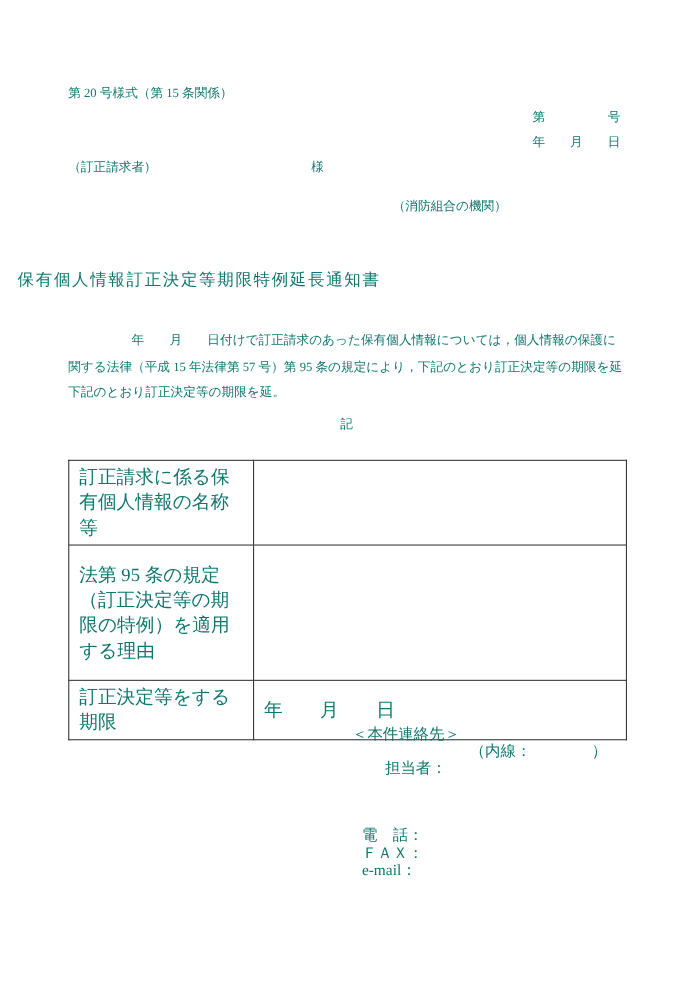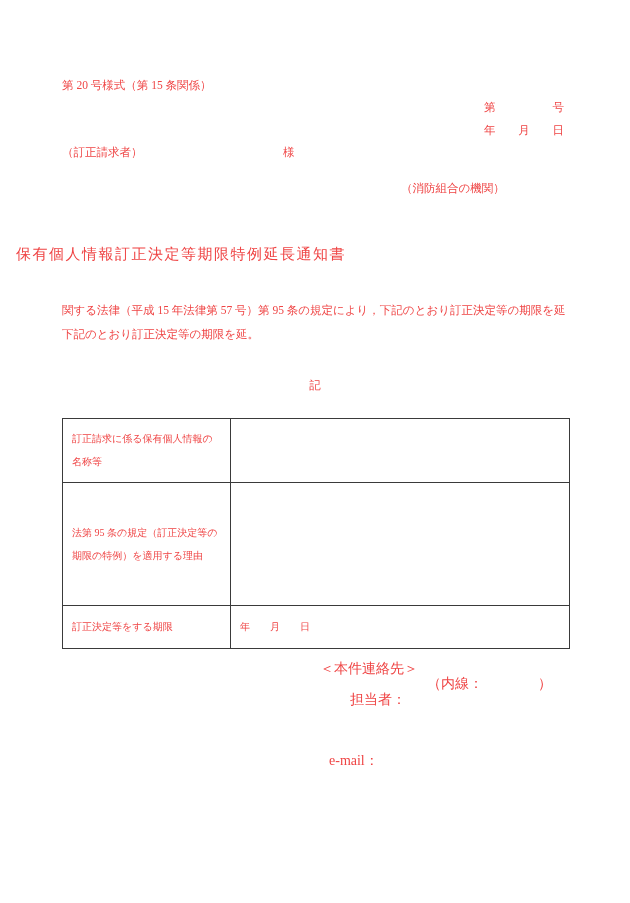--- a/index.html
+++ b/index.html
@@ -4,54 +4,54 @@
 <style>
   * { margin: 0; padding: 0; box-sizing: border-box; }
   html, body { background: #e8e8e8; }
   .page {
     position: relative;
     width: 630px;
     height: 903px;
     margin: 0 auto;
     background: #ffffff;
     font-family: "Liberation Serif", "DejaVu Serif", serif;
-    color: #ef4444;
+    color: #0f766e;
     overflow: hidden;
   }
   .txt { font-size: 11.5px; line-height: 1.3; }
   .form-number { position: absolute; left: 62px; top: 78px; }
   .doc-number {
     position: absolute; left: 484px; top: 100px; width: 80px;
     display: flex; justify-content: space-between;
   }
   .date-line {
     position: absolute; left: 484px; top: 123px; width: 80px;
     display: flex; justify-content: space-between;
   }
   .addressee { position: absolute; left: 62px; top: 145px; width: 320px; }
   .addressee .honorific { position: absolute; left: 221px; top: 0; }
-  .issuer { position: absolute; left: 357px; top: 181px; margin-left: 44px; }
+  .issuer { position: absolute; left: 357px; top: 181px; }
   .doc-title {
     position: absolute; left: 16px; top: 245px; width: 100%;
     text-align: left; font-size: 15px; letter-spacing: 1.5px;
   }
   .body-text { position: absolute; left: 62px; top: 299px; width: 512px; }
   .body-text .line { white-space: pre; line-height: 23.5px; font-size: 11.5px; }
   .record-marker {
     position: absolute; left: 0; top: 378px; width: 100%;
     text-align: center; font-size: 11.5px;
   }
   table.form-table {
     position: absolute; left: 62px; top: 418px;
     width: 508px; border-collapse: collapse; table-layout: fixed;
   }
   table.form-table td {
     border: 1px solid #3a3a3a;
     vertical-align: middle;
-    font-size: 10px;
+    font-size: 17px;
     line-height: 23px;
     padding: 3px 8px 4px 9px;
   }
   td.label-cell { width: 168px; }
   tr.row-1 td { height: 64px; }
   tr.row-2 td { height: 123px; margin-top: 12px; }
   tr.row-3 td { height: 43px; }
   td.value-cell-deadline { padding-left: 55px; white-space: pre; }
   .contact {
     position: absolute; left: 320px; top: 661px;
@@ -83,20 +83,21 @@
   <div class="txt addressee">
     <span>（訂正請求者）</span>
     <span class="honorific">様</span>
   </div>
 
   <div class="txt issuer">（消防組合の機関）</div>
 
   <div class="doc-title">保有個人情報訂正決定等期限特例延長通知書</div>
 
   <div class="body-text">
+    <div class="line">　　　　　年　　月　　日付けで訂正請求のあった保有個人情報については，個人情報の保護に</div>
     <div class="line">関する法律（平成 15 年法律第 57 号）第 95 条の規定により，下記のとおり訂正決定等の期限を延</div>
     <div class="line">下記のとおり訂正決定等の期限を延。</div>
   </div>
 
   <div class="record-marker">記</div>
 
   <table class="form-table">
     <tbody>
         <tr class="row-1">
       <td class="label-cell">訂正請求に係る保有個人情報の名称等</td>
@@ -113,16 +114,18 @@
   </tbody>
     </table>
 
   <div class="contact">
     <div class="c-line c-header">＜本件連絡先＞</div>
     <div class="c-line">
       <span>担当者：</span>
       <span class="ext-open">（内線：</span>
       <span class="ext-close">）</span>
     </div>
+    <div class="c-line">電　話：</div>
+    <div class="c-line">ＦＡＸ：</div>
     <div class="c-line">e-mail：</div>
   </div>
 
 </div>
 
 </body></html>

